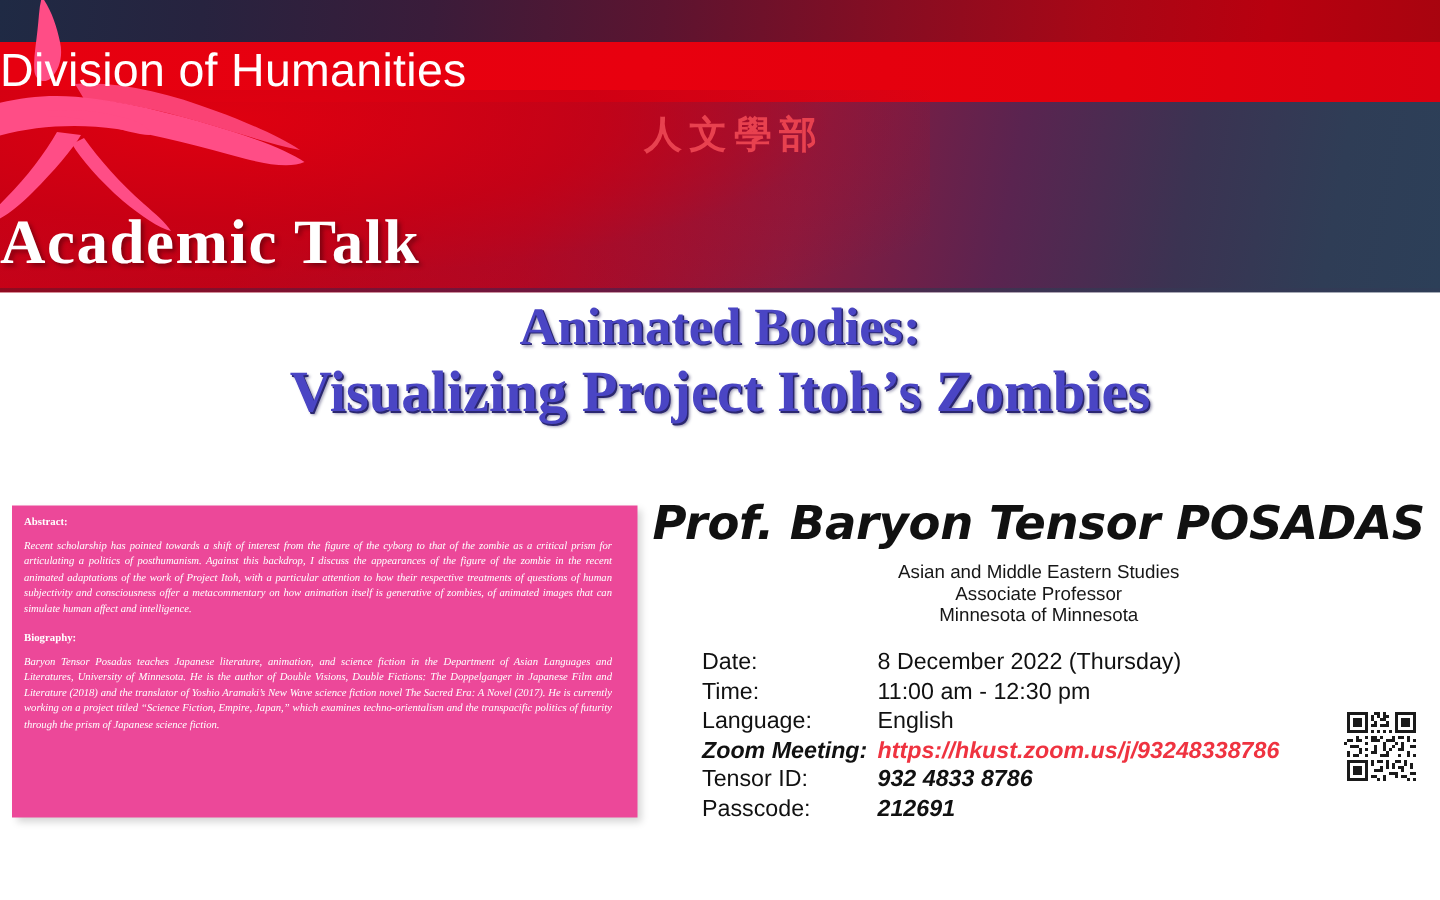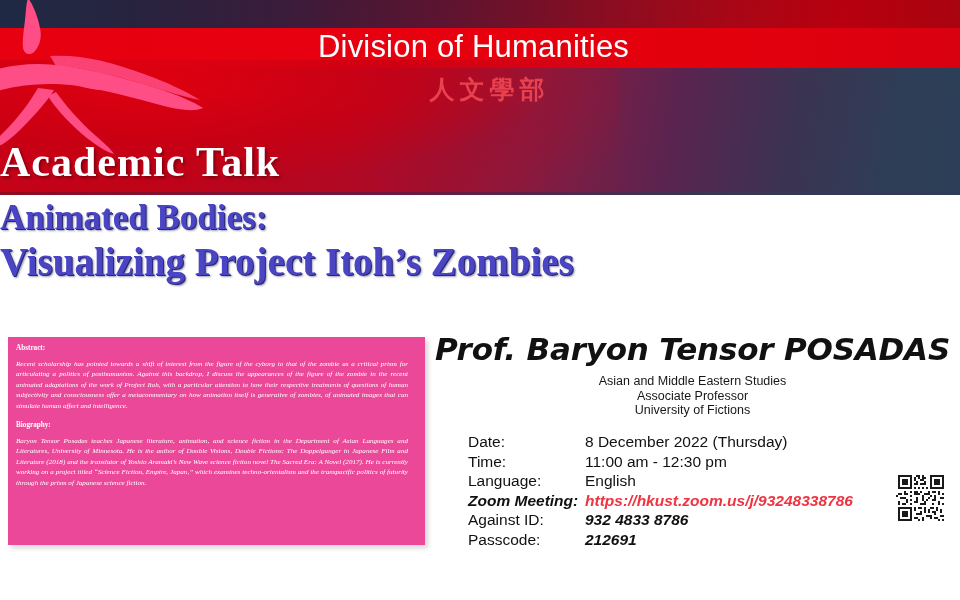--- a/index.html
+++ b/index.html
@@ -102,21 +102,21 @@
     width: 210px;
     height: 165px;
   }
   .logo-mark svg { display: block; }
 
   .division-en {
     position: absolute;
     left: 0;
     top: 26px;
     width: 947px;
-    text-align: center;
+    text-align: left;
     font-family: "Liberation Sans", sans-serif;
     font-size: 31px;
     font-weight: 400;
     letter-spacing: 0.2px;
     color: #ffffff;
     line-height: 42px;
   }
   .division-zh {
     position: absolute;
     left: 0;
@@ -145,21 +145,21 @@
     text-shadow: 2px 2px 3px rgba(0,0,0,0.35);
     line-height: 48px;
   }
 
   
   .talk-title {
     position: absolute;
     left: 0;
     top: 196px;
     width: 960px;
-    text-align: left;
+    text-align: center;
     font-family: "Liberation Serif", "DejaVu Serif", serif;
     font-weight: 700;
     color: #4a45c4;
     line-height: 44px;
     text-shadow:
       1px 1px 0 #2b2770,
       2px 2px 2px rgba(40,35,90,0.45);
   }
   .talk-title .tl1 { display: block; font-size: 35px; }
   .talk-title .tl2 { display: block; font-size: 39px; }
@@ -325,42 +325,42 @@
     <p class="rb-head">Abstract:</p>
     <p class="rb-body">Recent scholarship has pointed towards a shift of interest from the figure of the cyborg to that of the zombie as a critical prism for articulating a politics of posthumanism. Against this backdrop, I discuss the appearances of the figure of the zombie in the recent animated adaptations of the work of Project Itoh, with a particular attention to how their respective treatments of questions of human subjectivity and consciousness offer a metacommentary on how animation itself is generative of zombies, of animated images that can simulate human affect and intelligence.</p>
     <p class="rb-head">Biography:</p>
     <p class="rb-body bio">Baryon Tensor Posadas teaches Japanese literature, animation, and science fiction in the Department of Asian Languages and Literatures, University of Minnesota. He is the author of Double Visions, Double Fictions: The Doppelganger in Japanese Film and Literature (2018) and the translator of Yoshio Aramaki’s New Wave science fiction novel The Sacred Era: A Novel (2017). He is currently working on a project titled “Science Fiction, Empire, Japan,” which examines techno-orientalism and the transpacific politics of futurity through the prism of Japanese science fiction.</p>
   </div>
 
   <div class="speaker-name">Prof. Baryon Tensor POSADAS</div>
   <div class="speaker-affil">
     <span>Asian and Middle Eastern Studies</span>
     <span>Associate Professor</span>
-    <span>University of Fictions</span>
+    <span>Minnesota of Minnesota</span>
   </div>
 
   <div class="details">
     <div class="det-row">
       <div class="det-label">Date:</div>
       <div class="det-val">8 December 2022 (Thursday)</div>
     </div>
     <div class="det-row">
       <div class="det-label">Time:</div>
       <div class="det-val">11:00 am - 12:30 pm</div>
     </div>
     <div class="det-row">
       <div class="det-label">Language:</div>
       <div class="det-val">English</div>
     </div>
     <div class="det-row">
       <div class="det-label em">Zoom Meeting:</div>
       <div class="det-val link">https://hkust.zoom.us/j/93248338786</div>
     </div>
     <div class="det-row">
-      <div class="det-label">Against ID:</div>
+      <div class="det-label">Tensor ID:</div>
       <div class="det-val bolditalic">932 4833 8786</div>
     </div>
     <div class="det-row">
       <div class="det-label">Passcode:</div>
       <div class="det-val bolditalic">212691</div>
     </div>
   </div>
 
   <div class="qr">
     <svg width="50" height="55" viewBox="0 0 25 25" xmlns="http://www.w3.org/2000/svg" shape-rendering="crispEdges">

